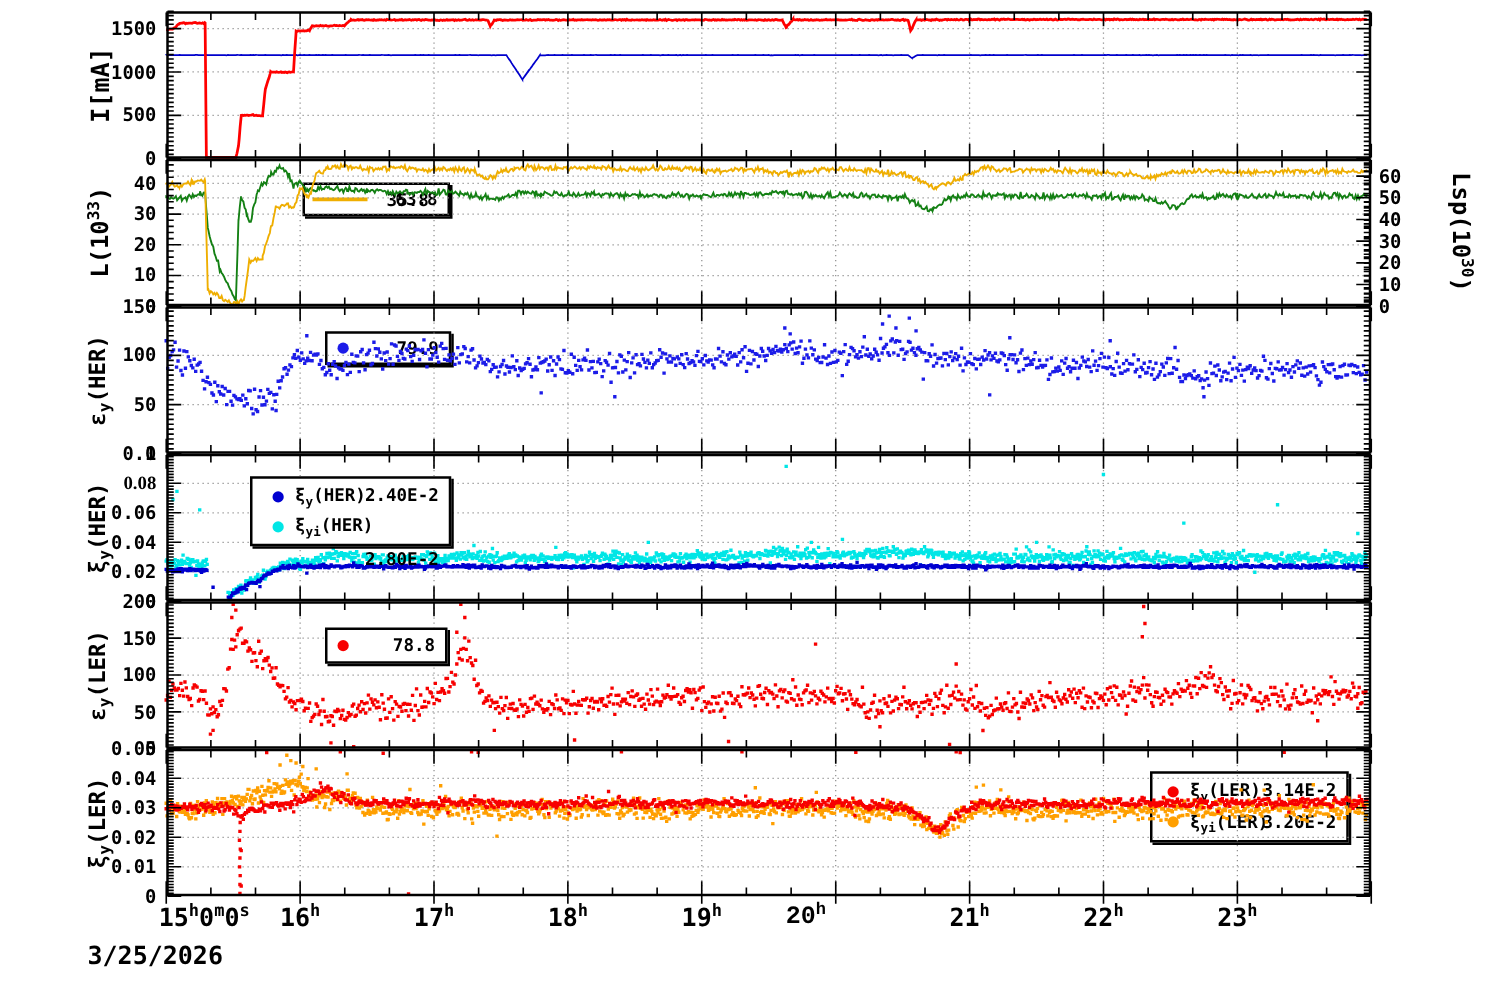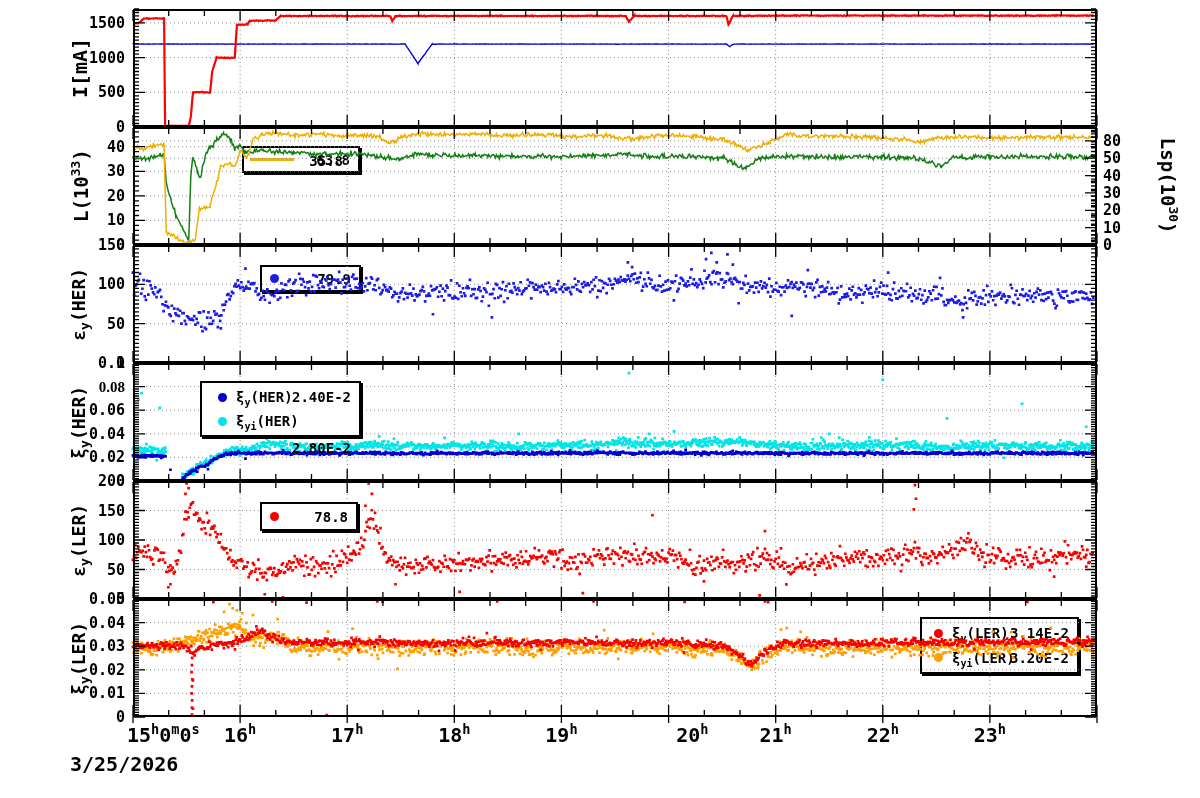--- a/index.html
+++ b/index.html
@@ -80,21 +80,21 @@
     <div class="tick-label" style="left: 45px; top: 212.417px; width: 80px;">10</div>
     <div class="tick-label" style="left: 45px; top: 187.833px; width: 80px;">20</div>
     <div class="tick-label" style="left: 45px; top: 163.25px; width: 80px;">30</div>
     <div class="tick-label" style="left: 45px; top: 138.667px; width: 80px;">40</div>
     <div class="tick-label-r" style="left: 1103px; top: 237px; width: 40px;">0</div>
     <div class="tick-label-r" style="left: 1103px; top: 219.647px; width: 40px;">10</div>
     <div class="tick-label-r" style="left: 1103px; top: 202.294px; width: 40px;">20</div>
     <div class="tick-label-r" style="left: 1103px; top: 184.941px; width: 40px;">30</div>
     <div class="tick-label-r" style="left: 1103px; top: 167.588px; width: 40px;">40</div>
     <div class="tick-label-r" style="left: 1103px; top: 150.235px; width: 40px;">50</div>
-    <div class="tick-label-r" style="left: 1103px; top: 132.882px; width: 40px;">80</div>
+    <div class="tick-label-r" style="left: 1103px; top: 132.882px; width: 40px;">60</div>
     <div class="axis-title" style="left: 1069px; top: 174px; width: 200px; transform: rotate(90deg);"><span>Lsp(10</span><sup>30</sup><span>)</span></div>
     <div class="axis-title" style="left: -20px; top: 174px; width: 200px; transform: rotate(-90deg); font-size: 19px;"><span>L(10</span><sup>33</sup><span>)</span></div>
     <div class="legend" style="left: 260px; top: 265px; width: 97px; height: 23px; z-index: 2;">
       <div class="legend-row" style="top: 11.5px;">
         <div class="legend-dot" style="left: 8px; top: -4.5px; background: rgb(28, 28, 232);"></div>
         <div class="legend-value" style="right: 8px; top: -7px;">79.9</div>
       </div>
     </div>
     <svg width="964" height="118" style="left:133px;top:245px;overflow:visible;z-index:3;position:absolute;" class="panel-svg">
       <line x1="1" y1="78.66666666666667" x2="963" y2="78.66666666666667" stroke="#909090" stroke-width="1" stroke-dasharray="1 3"></line>
@@ -216,17 +216,17 @@
     <div class="tick-label" style="left: 45px; top: 661.8px; width: 80px;">0.02</div>
     <div class="tick-label" style="left: 45px; top: 638.2px; width: 80px;">0.03</div>
     <div class="tick-label" style="left: 45px; top: 614.6px; width: 80px;">0.04</div>
     <div class="tick-label" style="left: 45px; top: 591px; width: 80px;">0.05</div>
     <div class="axis-title" style="left: -20px; top: 646px; width: 200px; transform: rotate(-90deg); font-size: 18px;"><span>ξ</span><sub>y</sub><span>(LER)</span></div>
     <div class="x-label" style="left: 127px; top: 721px;"><span>15</span><sup>h</sup><span>0</span><sup>m</sup><span>0</span><sup>s</sup></div>
     <div class="x-label" style="left: 200.111px; width: 80px; text-align: center; top: 721px;"><span>16</span><sup>h</sup></div>
     <div class="x-label" style="left: 307.222px; width: 80px; text-align: center; top: 721px;"><span>17</span><sup>h</sup></div>
     <div class="x-label" style="left: 414.333px; width: 80px; text-align: center; top: 721px;"><span>18</span><sup>h</sup></div>
     <div class="x-label" style="left: 521.444px; width: 80px; text-align: center; top: 721px;"><span>19</span><sup>h</sup></div>
-    <div class="x-label" style="left: 628.556px; width: 80px; text-align: right; top: 721px;"><span>20</span><sup>h</sup></div>
+    <div class="x-label" style="left: 628.556px; width: 80px; text-align: left; top: 721px; font-family: Liberation Mono, monospace;"><span>20</span><sup>h</sup></div>
     <div class="x-label" style="left: 735.667px; width: 80px; text-align: center; top: 721px;"><span>21</span><sup>h</sup></div>
     <div class="x-label" style="left: 842.778px; width: 80px; text-align: center; top: 721px;"><span>22</span><sup>h</sup></div>
     <div class="x-label" style="left: 949.889px; width: 80px; text-align: center; top: 721px;"><span>23</span><sup>h</sup></div>
   </div>
 
 </body></html>

